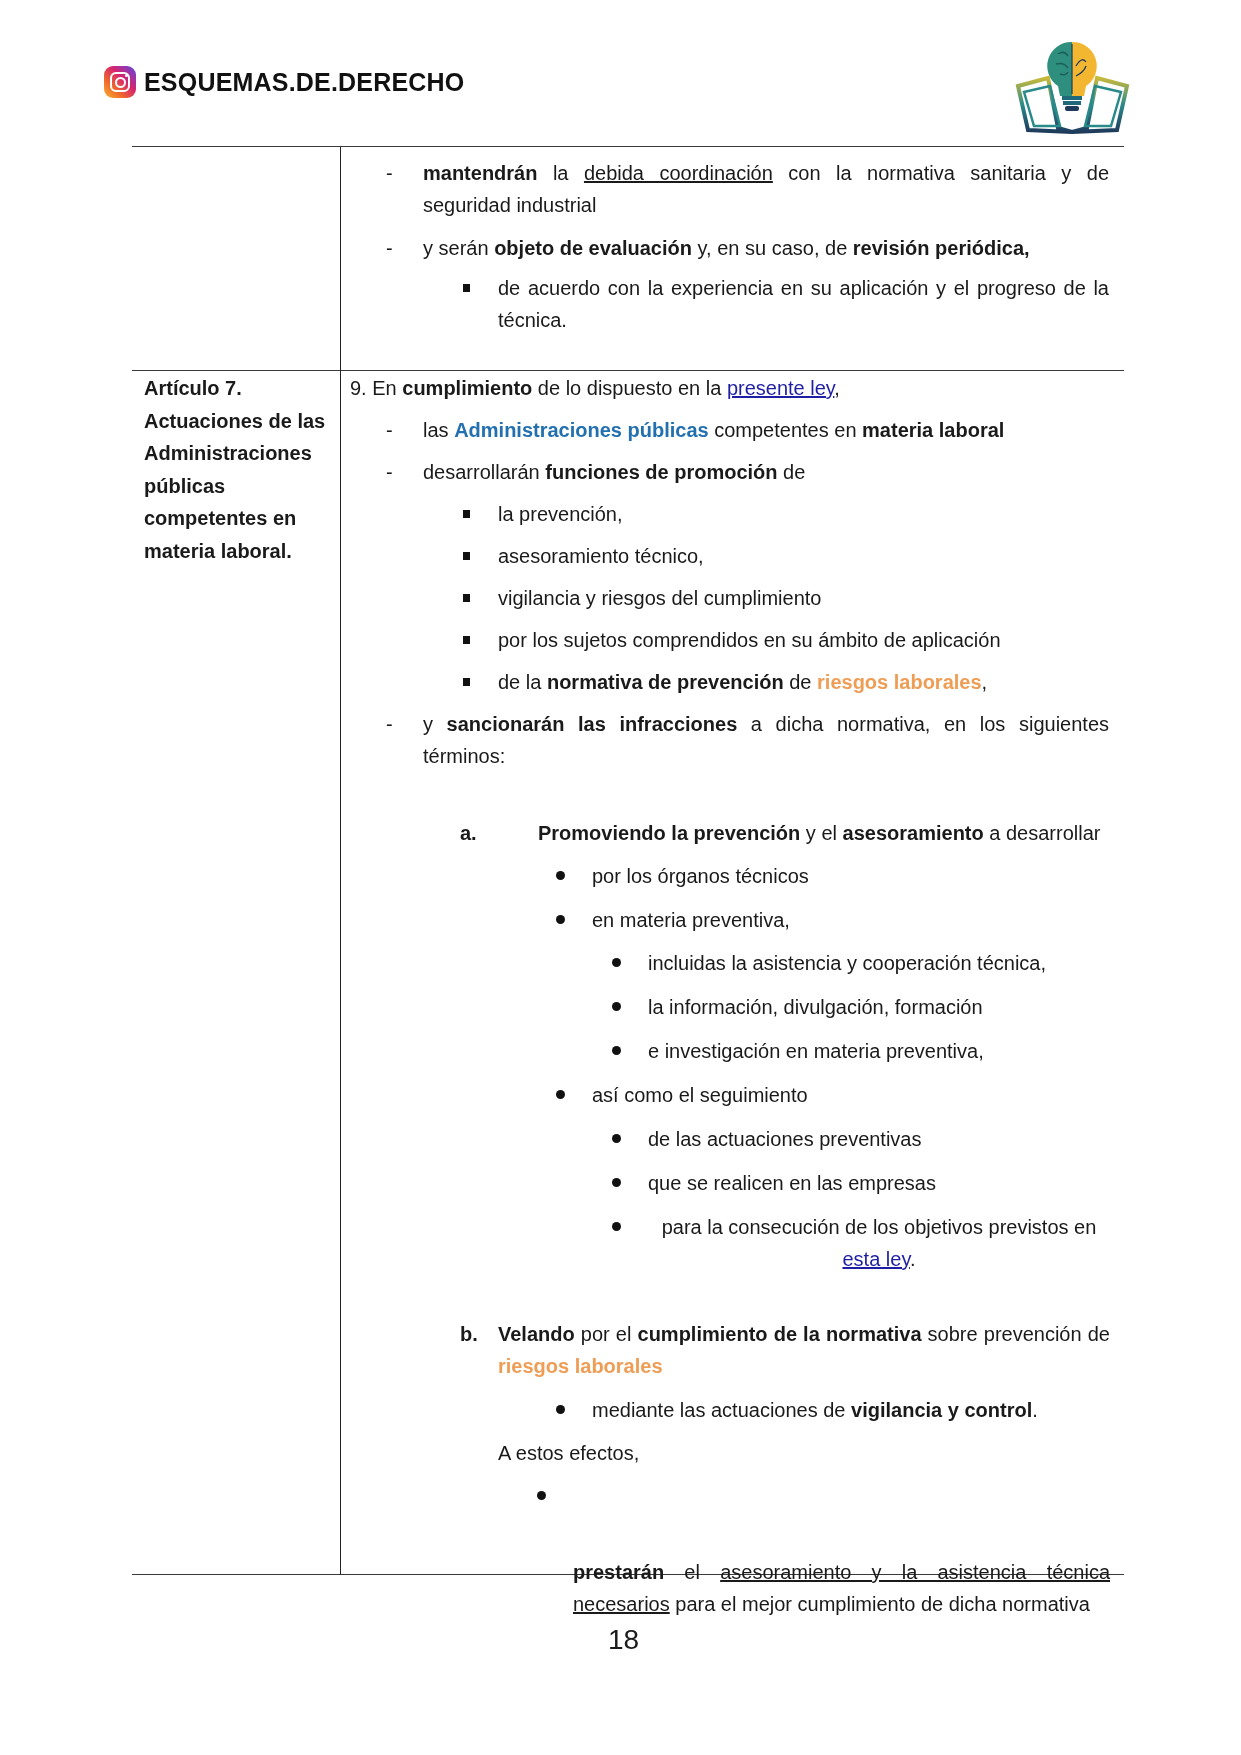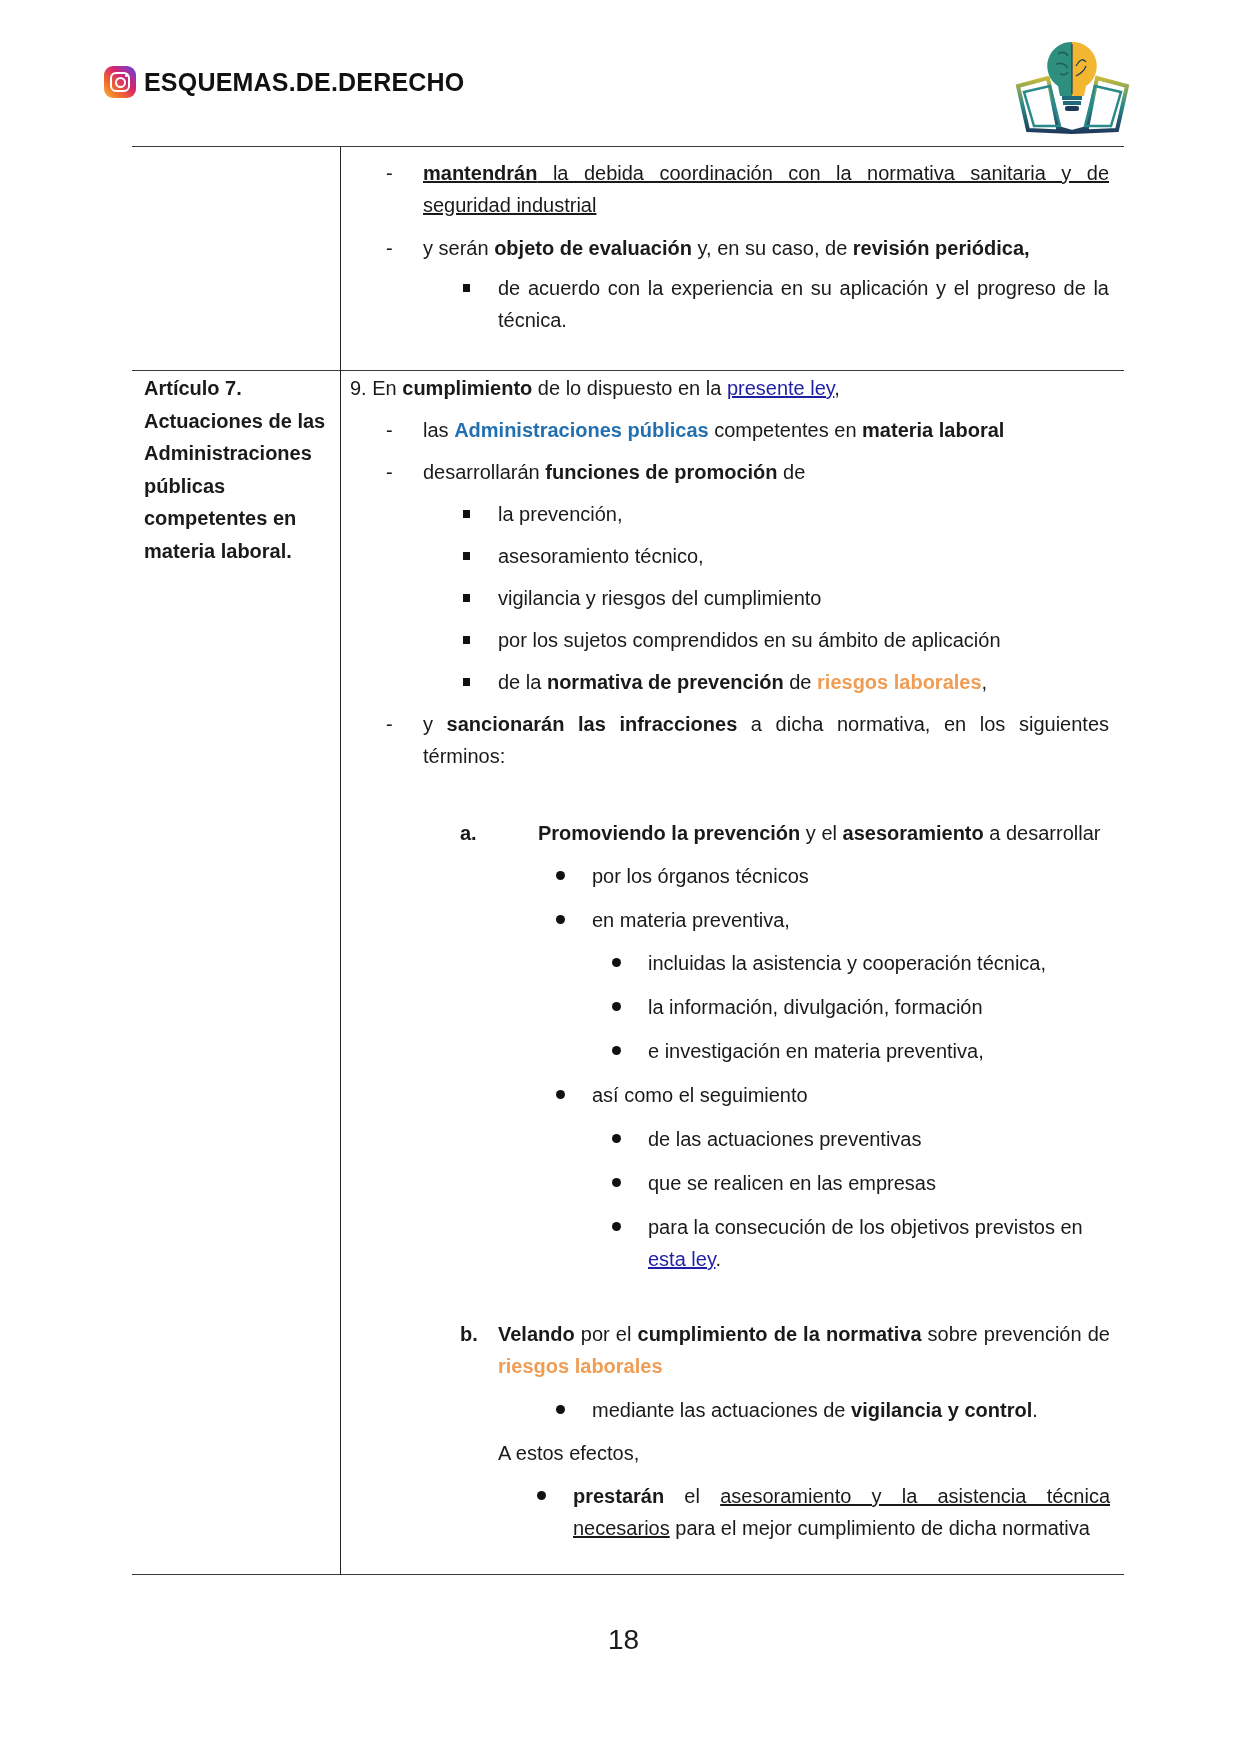--- a/index.html
+++ b/index.html
@@ -64,21 +64,21 @@
   <path d="M111 56 L85 50 L75 90 L101 90 Z" fill="none" stroke="#2a8a8a" stroke-width="2.5"></path>
 </svg>
 
 <div class="hline" style="top:146px;"></div>
 <div class="hline" style="top:370px;"></div>
 <div class="hline" style="top:1574px;"></div>
 <div class="vline" style="top:147px; height:1428px;"></div>
 
 <div>
   <div class="dash" style="left:386px; top:157px;">-</div>
-  <div class="txt just" style="left:423px; top:157px; width:686px;text-decoration:underline;"><span class="b">mantendrán</span><span> la </span><span class="u">debida coordinación</span><span> con la normativa sanitaria y de seguridad industrial</span></div>
+  <div class="txt just" style="left:423px; top:157px; width:686px;"><span class="b">mantendrán</span><span> la </span><span class="u">debida coordinación</span><span> con la normativa sanitaria y de seguridad industrial</span></div>
 
   <div class="dash" style="left:386px; top:232px;">-</div>
   <div class="txt" style="left:423px; top:232px; width:686px;"><span>y serán </span><span class="b">objeto de evaluación</span><span> y, en su caso, de </span><span class="b">revisión periódica,</span></div>
 
   <div class="sqb" style="left:463px; top:284px;"></div>
   <div class="txt just" style="left:498px; top:272px; width:611px;"><span>de acuerdo con la experiencia en su aplicación y el progreso de la técnica.</span></div>
 </div>
 
 <div class="left-title">
   <div>Artículo 7.</div>
@@ -128,27 +128,27 @@
   <div class="txt" style="left:648px; top:1035px;">e investigación en materia preventiva,</div>
 
   <div class="dot" style="left:556px; top:1090px;"></div>
   <div class="txt" style="left:592px; top:1079px;">así como el seguimiento</div>
 
   <div class="dot" style="left:612px; top:1134px;"></div>
   <div class="txt" style="left:648px; top:1123px;">de las actuaciones preventivas</div>
   <div class="dot" style="left:612px; top:1178px;"></div>
   <div class="txt" style="left:648px; top:1167px;">que se realicen en las empresas</div>
   <div class="dot" style="left:612px; top:1222px;"></div>
-  <div class="txt" style="left:648px; top:1211px; width:462px;"><span>para la consecución de los objetivos previstos en </span><span class="link">esta ley</span><span>.</span></div>
+  <div class="txt" style="left:648px; top:1211px; width:462px;text-align:center;"><span>para la consecución de los objetivos previstos en </span><span class="link">esta ley</span><span>.</span></div>
 
   <div class="txt b" style="left:460px; top:1318px;">b.</div>
   <div class="txt just" style="left:498px; top:1318px; width:612px;"><span class="b">Velando</span><span> por el </span><span class="b">cumplimiento de la normativa</span><span> sobre prevención de </span><span class="orange">riesgos laborales</span></div>
 
   <div class="dot" style="left:556px; top:1405px;"></div>
   <div class="txt" style="left:592px; top:1394px;"><span>mediante las actuaciones de </span><span class="b">vigilancia y control</span><span>.</span></div>
 
   <div class="txt" style="left:498px; top:1437px;">A estos efectos,</div>
 
   <div class="dot" style="left:537px; top:1491px;"></div>
-  <div class="txt just" style="left:573px; top:1480px; width:537px;"><span class="b">prestarán</span><span> el </span><span class="u">asesoramiento y la asistencia técnica necesarios</span><span> para el mejor cumplimiento de dicha normativa</span></div>
+  <div class="txt just" style="left:573px; top:1556px; width:537px;"><span class="b">prestarán</span><span> el </span><span class="u">asesoramiento y la asistencia técnica necesarios</span><span> para el mejor cumplimiento de dicha normativa</span></div>
 </div>
 
 <div class="pagenum">18</div>
 
 </body></html>

